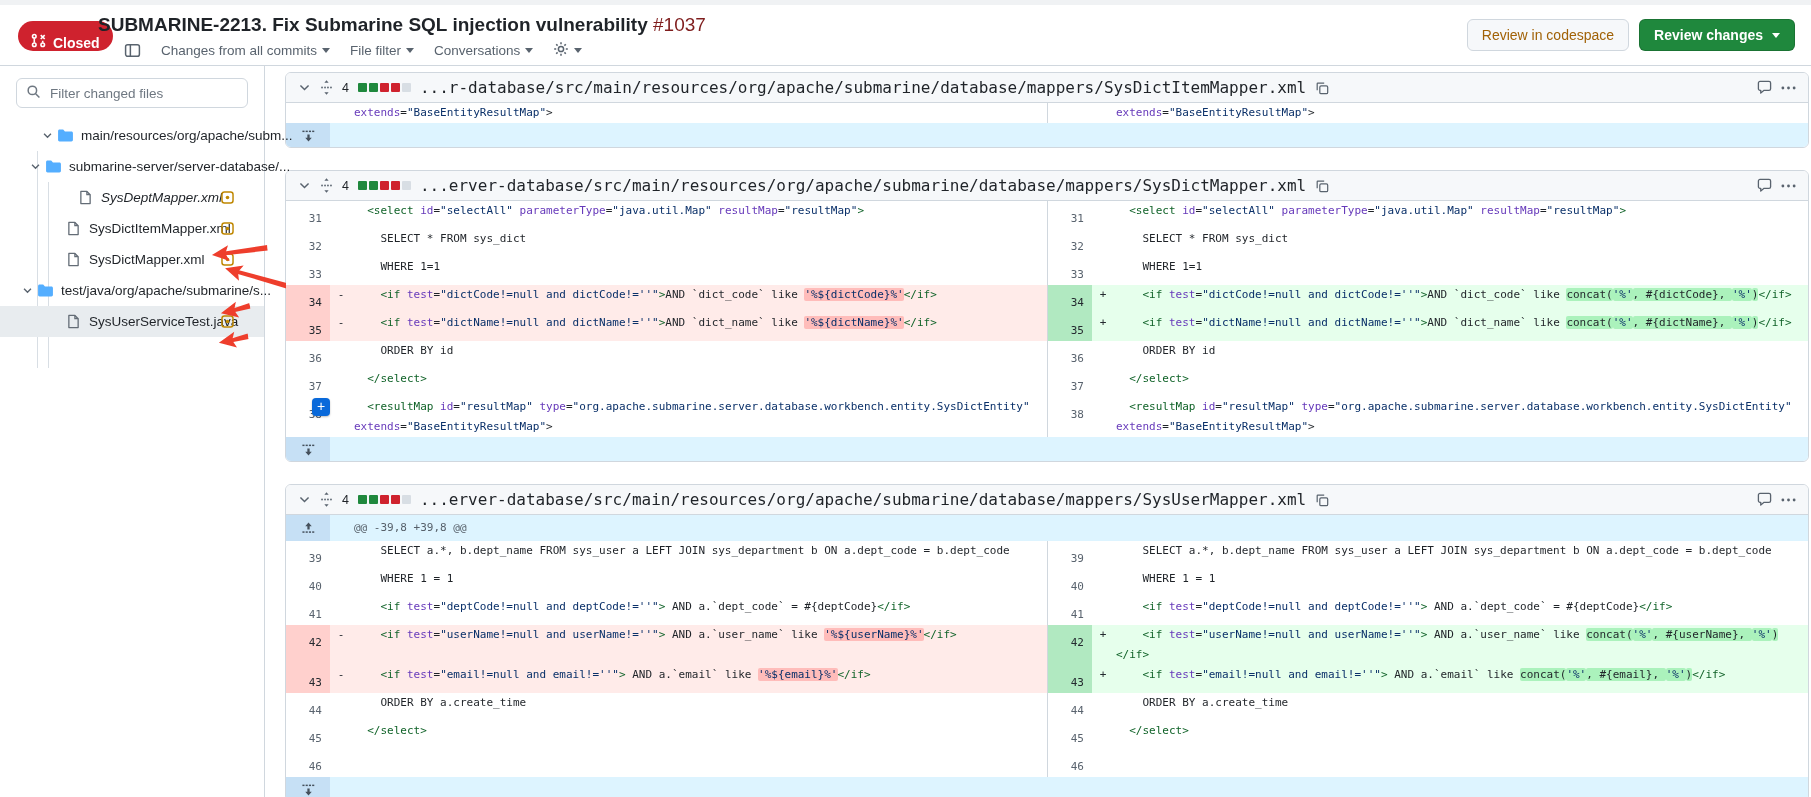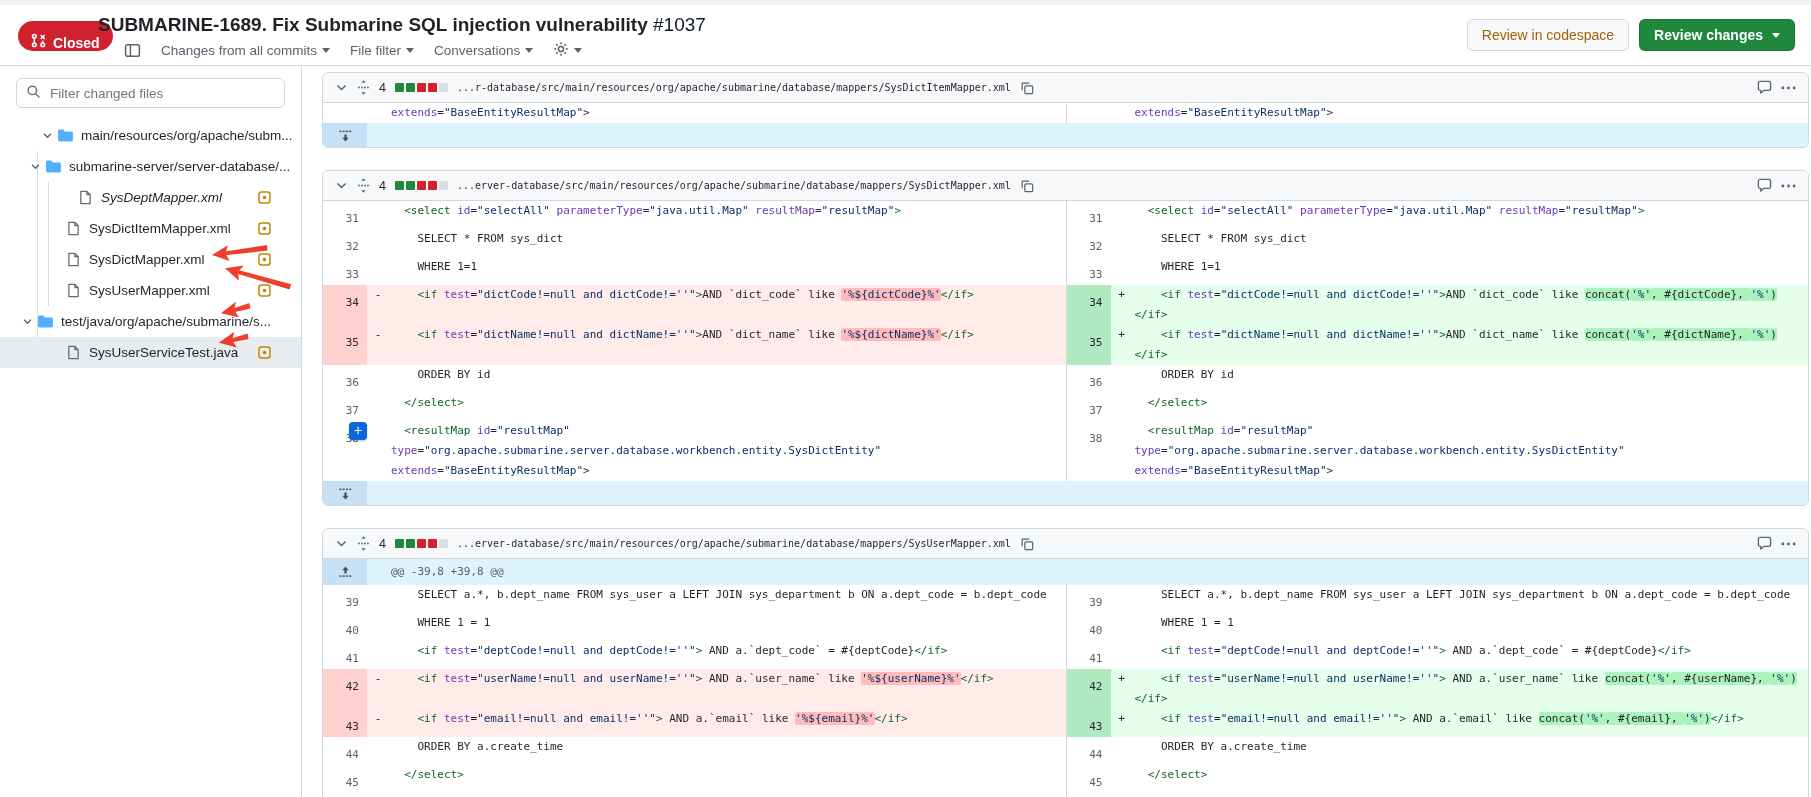--- a/index.html
+++ b/index.html
@@ -11,53 +11,53 @@
   }
   .topstrip { height:5px; background:#f0f2f4; }
   
   .hdr { position:relative; height:61px; background:#fff; border-bottom:1px solid #d0d7de; }
   .badge {
     position:absolute; left:18px; top:16px; height:30px; border-radius:16px;
     color:#fff; font-size:14px; font-weight:bold;
     display:flex; align-items:flex-end; gap:7px; padding:0 13px;
   }
   .hdr-title { position:absolute; left:98px; top:9px; font-size:19px; font-weight:700; white-space:nowrap; }
-  .hdr-title .num { color:#0f172a; font-weight:400; }
+  .hdr-title .num { color:#7f1d1d; font-weight:400; }
   .hdr-toolbar { position:absolute; left:124px; top:36px; display:flex; align-items:center; gap:20px; font-size:13.5px; color:#59636e; }
   .tb-item { display:flex; align-items:center; gap:5px; cursor:pointer; }
   .caret { width:0; height:0; border-left:4px solid transparent; border-right:4px solid transparent; border-top:5px solid #59636e; display:inline-block; }
   .caret.white { border-top-color:#fff; }
   .hdr-actions { position:absolute; right:16px; top:14px; display:flex; gap:10px; }
   .btn { height:32px; border-radius:6px; font-size:14px; display:flex; align-items:center; padding:0 14px; cursor:pointer; white-space:nowrap; }
   .btn.codespace { background:#f6f8fa; border:1px solid #d0d7de; font-weight:500; }
   .btn.green { color:#fff; font-weight:600; gap:9px; border:1px solid rgba(0,0,0,.15); }
   
   .layout { display:flex; align-items:stretch; height:731px; }
-  .sidebar { width:302px; flex:none; border-right:1px solid #d0d7de; position:relative; padding-top:6px; }
+  .sidebar { width:265px; flex:none; border-right:1px solid #d0d7de; position:relative; padding-top:6px; }
   .filter {
     margin:6px 16px 12px 16px; height:30px; border:1px solid #d0d7de; border-radius:6px;
     display:flex; align-items:center; gap:7px; padding:0 9px; background:#fff;
   }
   .filter input { border:none; outline:none; flex:1; font-size:13.5px; font-family:inherit; color:#1f2328; background:transparent; }
   .filter input::placeholder { color:#6e7781; }
   .tree { position:relative; }
   .trow { height:31px; display:flex; align-items:center; position:relative; font-size:13.5px; cursor:pointer; }
   .trow.sel { background:#e8ecef; }
   .trow .chev { width:18px; display:flex; justify-content:center; flex:none; }
   .trow .ticon { width:18px; display:flex; justify-content:center; flex:none; }
   .trow .tlabel { margin-left:7px; white-space:nowrap; }
   .mod { position:absolute; right:30px; top:9px; width:13px; height:13px; }
   .guide { position:absolute; width:1px; background:#d8dee4; }
   .arrow { position:absolute; pointer-events:none; }
   
   .main { flex:1; padding:6px 2px 0 20px; background:#fff; }
   .panel { border:1px solid #d0d7de; border-radius:6px; margin-bottom:22px; overflow:hidden; background:#fff; }
   .phead { height:30px; background:#f6f8fa; border-bottom:1px solid #d0d7de; display:flex; align-items:center; gap:9px; padding:0 12px; font-size:13px; color:#59636e; }
   .phead .cnt { font-size:12.5px; color:#1f2328; }
-  .phead .path { font-family:"DejaVu Sans Mono",monospace; font-size:10px; color:#1f2328; white-space:nowrap; }
+  .phead .path { font-family:"DejaVu Sans Mono",monospace; font-size:16px; color:#1f2328; white-space:nowrap; }
   .phead .spacer { flex:1; }
   .diffstat { display:flex; gap:2px; }
   .sq { width:9px; height:9px; border-radius:1px; }
   .sq.g { background:#1f883d; } .sq.r { background:#cf222e; } .sq.n { background:#d8dee4; }
   .icbtn { display:flex; align-items:center; cursor:pointer; }
   .dbody { font-family:"DejaVu Sans Mono",monospace; }
   .drow { display:flex; min-height:20px; }
   .dside { width:50%; display:flex; position:relative; background:#fff; }
   .dside.right { border-left:1px solid #d0d7de; }
   .gut { width:44px; flex:none; text-align:right; padding:8px 8px 0 0; font-size:11px; line-height:20px; color:#59636e; cursor:pointer; }
@@ -88,21 +88,21 @@
     <span id="ic-closed"><svg width="15" height="15" viewBox="0 0 16 16" fill="none" stroke="#fff" stroke-width="1.7">
           <circle cx="3.5" cy="3.5" r="1.9"></circle>
           <circle cx="3.5" cy="12.5" r="1.9"></circle>
           <path d="M3.5 5.6v4.8"></path>
           <circle cx="12.5" cy="12.5" r="1.9"></circle>
           <path d="M12.5 10.4V8.2M10.4 2.2l4.2 4.2M14.6 2.2l-4.2 4.2"></path>
         </svg></span>
     <span>Closed</span>
   </div>
   <div class="hdr-title">
-    <span>SUBMARINE-1689. Fix Submarine SQL injection vulnerability</span>
+    <span>SUBMARINE-2213. Fix Submarine SQL injection vulnerability</span>
     <span class="num">#1037</span>
   </div>
   <div class="hdr-toolbar">
     <span class="icbtn" id="ic-toggle">
         <svg width="17" height="17" viewBox="0 0 16 16" fill="none" stroke="#59636e" stroke-width="1.4">
           <rect x="1.5" y="2.5" width="13" height="11" rx="2"></rect>
           <path d="M6 2.5v11"></path>
         </svg>
       </span>
     <span class="tb-item">
@@ -207,33 +207,20 @@
               <path d="M2 1.5h6.5L12 5v9.5H2z" stroke-linejoin="round"></path>
               <path d="M8.5 1.5V5H12"></path>
             </svg>
           </span>
           <span class="tlabel">SysDictMapper.xml</span>
           <span class="mod"><svg width="13" height="13" viewBox="0 0 16 16">
               <rect x="1.2" y="1.2" width="13.6" height="13.6" rx="3" fill="none" stroke="#bf8700" stroke-width="1.8"></rect>
               <circle cx="8" cy="8" r="2.2" fill="#bf8700"></circle>
             </svg></span>
         </div>
-        <div class="trow" style="padding-left: 64px;">
-          <span class="ticon">
-            <svg width="13" height="15" viewBox="0 0 14 16" fill="none" stroke="#636c76" stroke-width="1.4">
-              <path d="M2 1.5h6.5L12 5v9.5H2z" stroke-linejoin="round"></path>
-              <path d="M8.5 1.5V5H12"></path>
-            </svg>
-          </span>
-          <span class="tlabel">SysUserMapper.xml</span>
-          <span class="mod"><svg width="13" height="13" viewBox="0 0 16 16">
-              <rect x="1.2" y="1.2" width="13.6" height="13.6" rx="3" fill="none" stroke="#bf8700" stroke-width="1.8"></rect>
-              <circle cx="8" cy="8" r="2.2" fill="#bf8700"></circle>
-            </svg></span>
-        </div>
         <div class="trow" style="padding-left: 18px;">
           <span class="chev">
             <svg width="11" height="11" viewBox="0 0 16 16" fill="none" stroke="#59636e" stroke-width="2">
               <path d="M3 5.5l5 5 5-5"></path>
             </svg>
           </span>
           <span class="ticon">
             <svg width="15" height="13" viewBox="0 0 16 14" fill="#54aeff">
               <path d="M0 2.2C0 1.3.7.6 1.6.6h3.9l1.9 2h7C15.3 2.6 16 3.3 16 4.2v7.6c0 .9-.7 1.6-1.6 1.6H1.6C.7 13.4 0 12.7 0 11.8z"></path>
             </svg>

